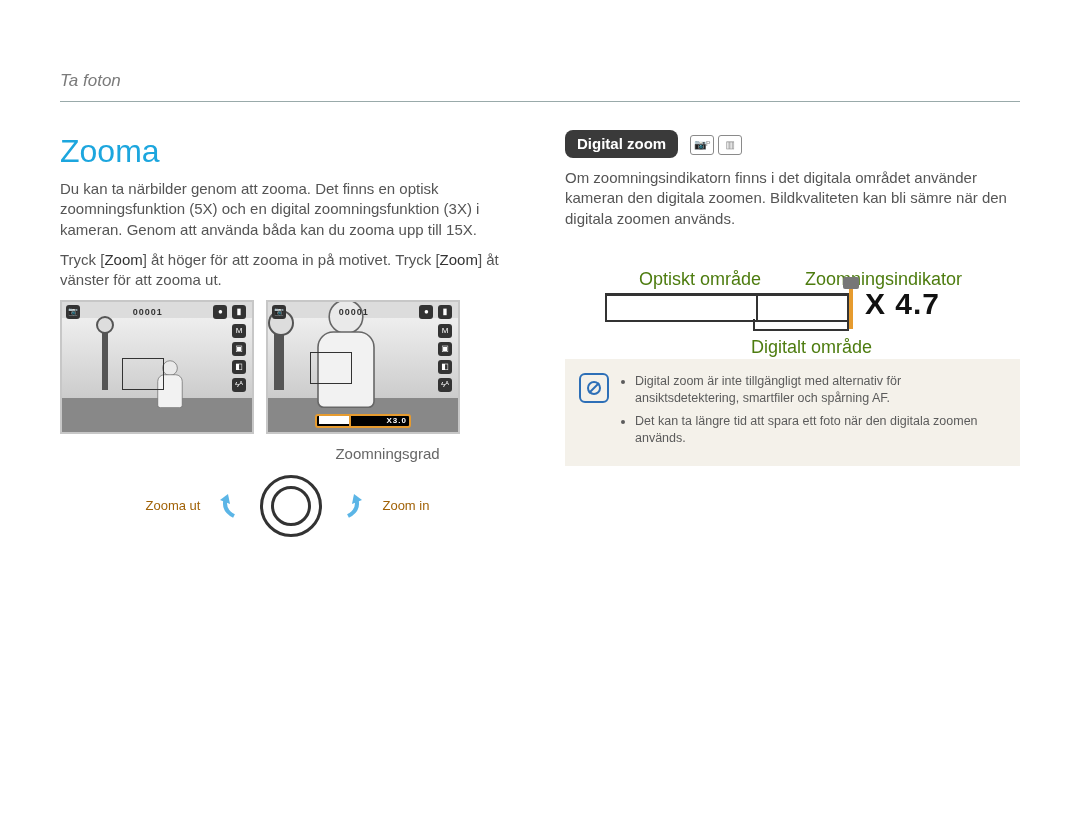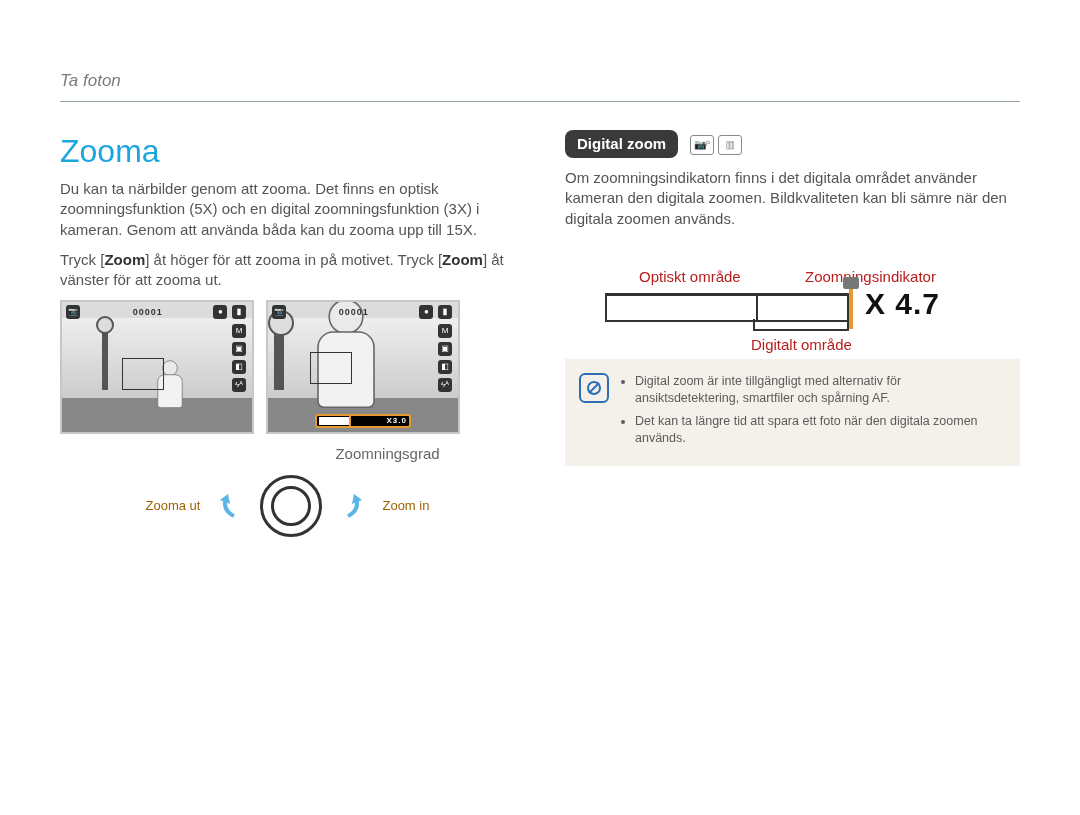--- a/index.html
+++ b/index.html
@@ -3,59 +3,59 @@
 <meta charset="utf-8">
 <style>
   html,body{margin:0;padding:0;background:#fff;color:#3a3a3a;font-family:Arial,Helvetica,sans-serif;font-size:14.5px;line-height:1.35}
   .page{width:1080px;height:815px;margin:0 auto;position:relative;box-sizing:border-box;padding:70px 60px 40px 60px}
   .crumb{font-style:italic;color:#7b7b7b;font-size:17px;border-bottom:1px solid #9aa;padding-bottom:8px;margin-bottom:28px}
   .cols{display:flex;gap:50px}
   .col{flex:1;min-width:0}
   h1.title{color:#1ca6de;font-weight:400;font-size:32px;margin:0 0 6px 0}
   p{margin:4px 0 10px 0;color:#555;font-size:15px}
   .zoom-key{display:inline}
-  .zoom-key b{font-weight:bold;color:#333}
+  .zoom-key b{font-weight:normal;color:#333}
   
   .disp-row{display:flex;gap:12px;margin:8px 0 14px 0}
   .disp{width:190px;height:130px;border:2px solid #c7c7c7;position:relative;background:#dcdcdc;overflow:hidden}
   .disp .topbar{position:absolute;left:4px;right:4px;top:3px;font-size:9px;font-weight:bold;color:#333;display:flex;justify-content:space-between;align-items:center}
   .disp .topbar .counter{letter-spacing:1px}
   .disp .iconbox{width:14px;height:14px;background:#333;border-radius:3px;display:inline-block;margin-right:2px;color:#fff;font-size:8px;line-height:14px;text-align:center}
   .disp .iconcol{position:absolute;right:4px;top:22px;display:flex;flex-direction:column;gap:4px}
   .disp .focusrect{position:absolute;border:1.5px solid #333;}
   .disp .scene{position:absolute;left:0;top:0;right:0;bottom:0}
   .sky{position:absolute;left:0;top:16px;right:0;height:80px;background:linear-gradient(#eee,#ccc)}
   .foreground{position:absolute;left:0;bottom:0;right:0;height:34px;background:#888}
   .lamp{position:absolute;top:18px;width:6px;height:70px;background:#555}
   .lamphead{position:absolute;width:14px;height:14px;background:#ddd;border:2px solid #555;border-radius:50%}
   .man{position:absolute;bottom:24px}
   .man .head{width:20px;height:20px;background:#eaeaea;border:1px solid #666;border-radius:50%;margin:0 auto}
   .man .body{width:34px;height:46px;background:#f2f2f2;border:1px solid #666;border-radius:10px 10px 4px 4px;margin-top:-2px}
-  .zoombar{position:absolute;bottom:4px;left:50%;transform:translateX(-50%);width:96px;height:14px;background:#000;border:2px solid #e69b2f;border-radius:3px;display:flex;align-items:center;padding:0 2px;box-sizing:border-box}
+  .zoombar{position:absolute;bottom:4px;left:50%;transform:translateX(-50%);width:96px;height:14px;background:#000;border:2px solid #e69b2f;border-radius:3px;display:flex;align-items:flex-start;padding:0 2px;box-sizing:border-box}
   .zoombar .fill{height:8px;width:30px;background:#fff}
   .zoombar .mark{width:2px;height:10px;background:#e69b2f}
   .zoombar .txt{flex:1;text-align:right;font-size:8px;color:#fff;font-weight:bold;letter-spacing:1px}
   .zoombar-pointer{position:absolute;left:50%;transform:translateX(-50%);top:100%;width:1px;height:32px;background:#e69b2f}
   .callout{color:#666;font-size:15px;text-align:center}
   .dial-row{display:flex;align-items:center;justify-content:center;gap:16px;margin-top:10px}
   .dial{width:56px;height:56px;border:3px solid #333;border-radius:50%;position:relative}
   .dial:before{content:"";position:absolute;left:50%;top:50%;width:34px;height:34px;border:3px solid #333;border-radius:50%;transform:translate(-50%,-50%)}
   .arrow-svg{display:block}
   .dial-label{font-size:13px;color:#a16207}
   
   .pill{display:inline-block;background:#3a3a3a;color:#fff;font-weight:bold;font-size:15px;padding:4px 12px;border-radius:8px;margin-right:8px}
   .mode-icons{display:inline-flex;gap:4px;vertical-align:middle;color:#8a8a8a}
   .mode-icons span{display:inline-flex;align-items:center;justify-content:center;width:22px;height:18px;border:1.5px solid #8a8a8a;border-radius:3px;font-size:10px}
   .range-wrap{margin:20px 0 10px 40px;position:relative;width:370px;height:100px}
   .range-bar{position:absolute;top:44px;left:0;width:240px;height:24px;border:2px solid #333;border-top:3px solid #333}
   .range-bar .split{position:absolute;left:62%;top:-3px;bottom:0;width:2px;background:#333}
   .range-indicator{position:absolute;left:66%;top:40px;width:4px;height:40px;background:#e69b2f}
   .range-indicator:after{content:"";position:absolute;left:-6px;top:-12px;width:16px;height:12px;background:#777;border-radius:2px}
   .range-bar.digital{position:absolute;top:70px;left:148px;width:92px;height:10px;border:none;border-bottom:2px solid #333;border-left:2px solid #333;border-right:2px solid #333}
-  .range-lbl{position:absolute;font-size:15px;color:#b91c1c}
+  .range-lbl{position:absolute;font-size:18px;color:#4d7c0f}
   .x3{position:absolute;left:260px;top:40px;font:900 30px/1 Arial;color:#111;letter-spacing:1px}
   .notebox{background:#f4f1ea;padding:14px 16px 14px 56px;position:relative;font-size:12.5px;color:#5b5b5b}
   .notebox .note-icon{position:absolute;left:14px;top:14px;width:26px;height:26px;border:2px solid #2d6fb7;border-radius:6px;color:#2d6fb7;display:flex;align-items:center;justify-content:center}
   .notebox ul{margin:0;padding-left:14px}
   .notebox li{margin-bottom:6px}
   .footer{position:absolute;left:0;right:0;bottom:22px;text-align:center;color:#7a7a7a;font-size:14px}
   .footer .pn{color:#222}
 </style>
 </head>
 <body>

